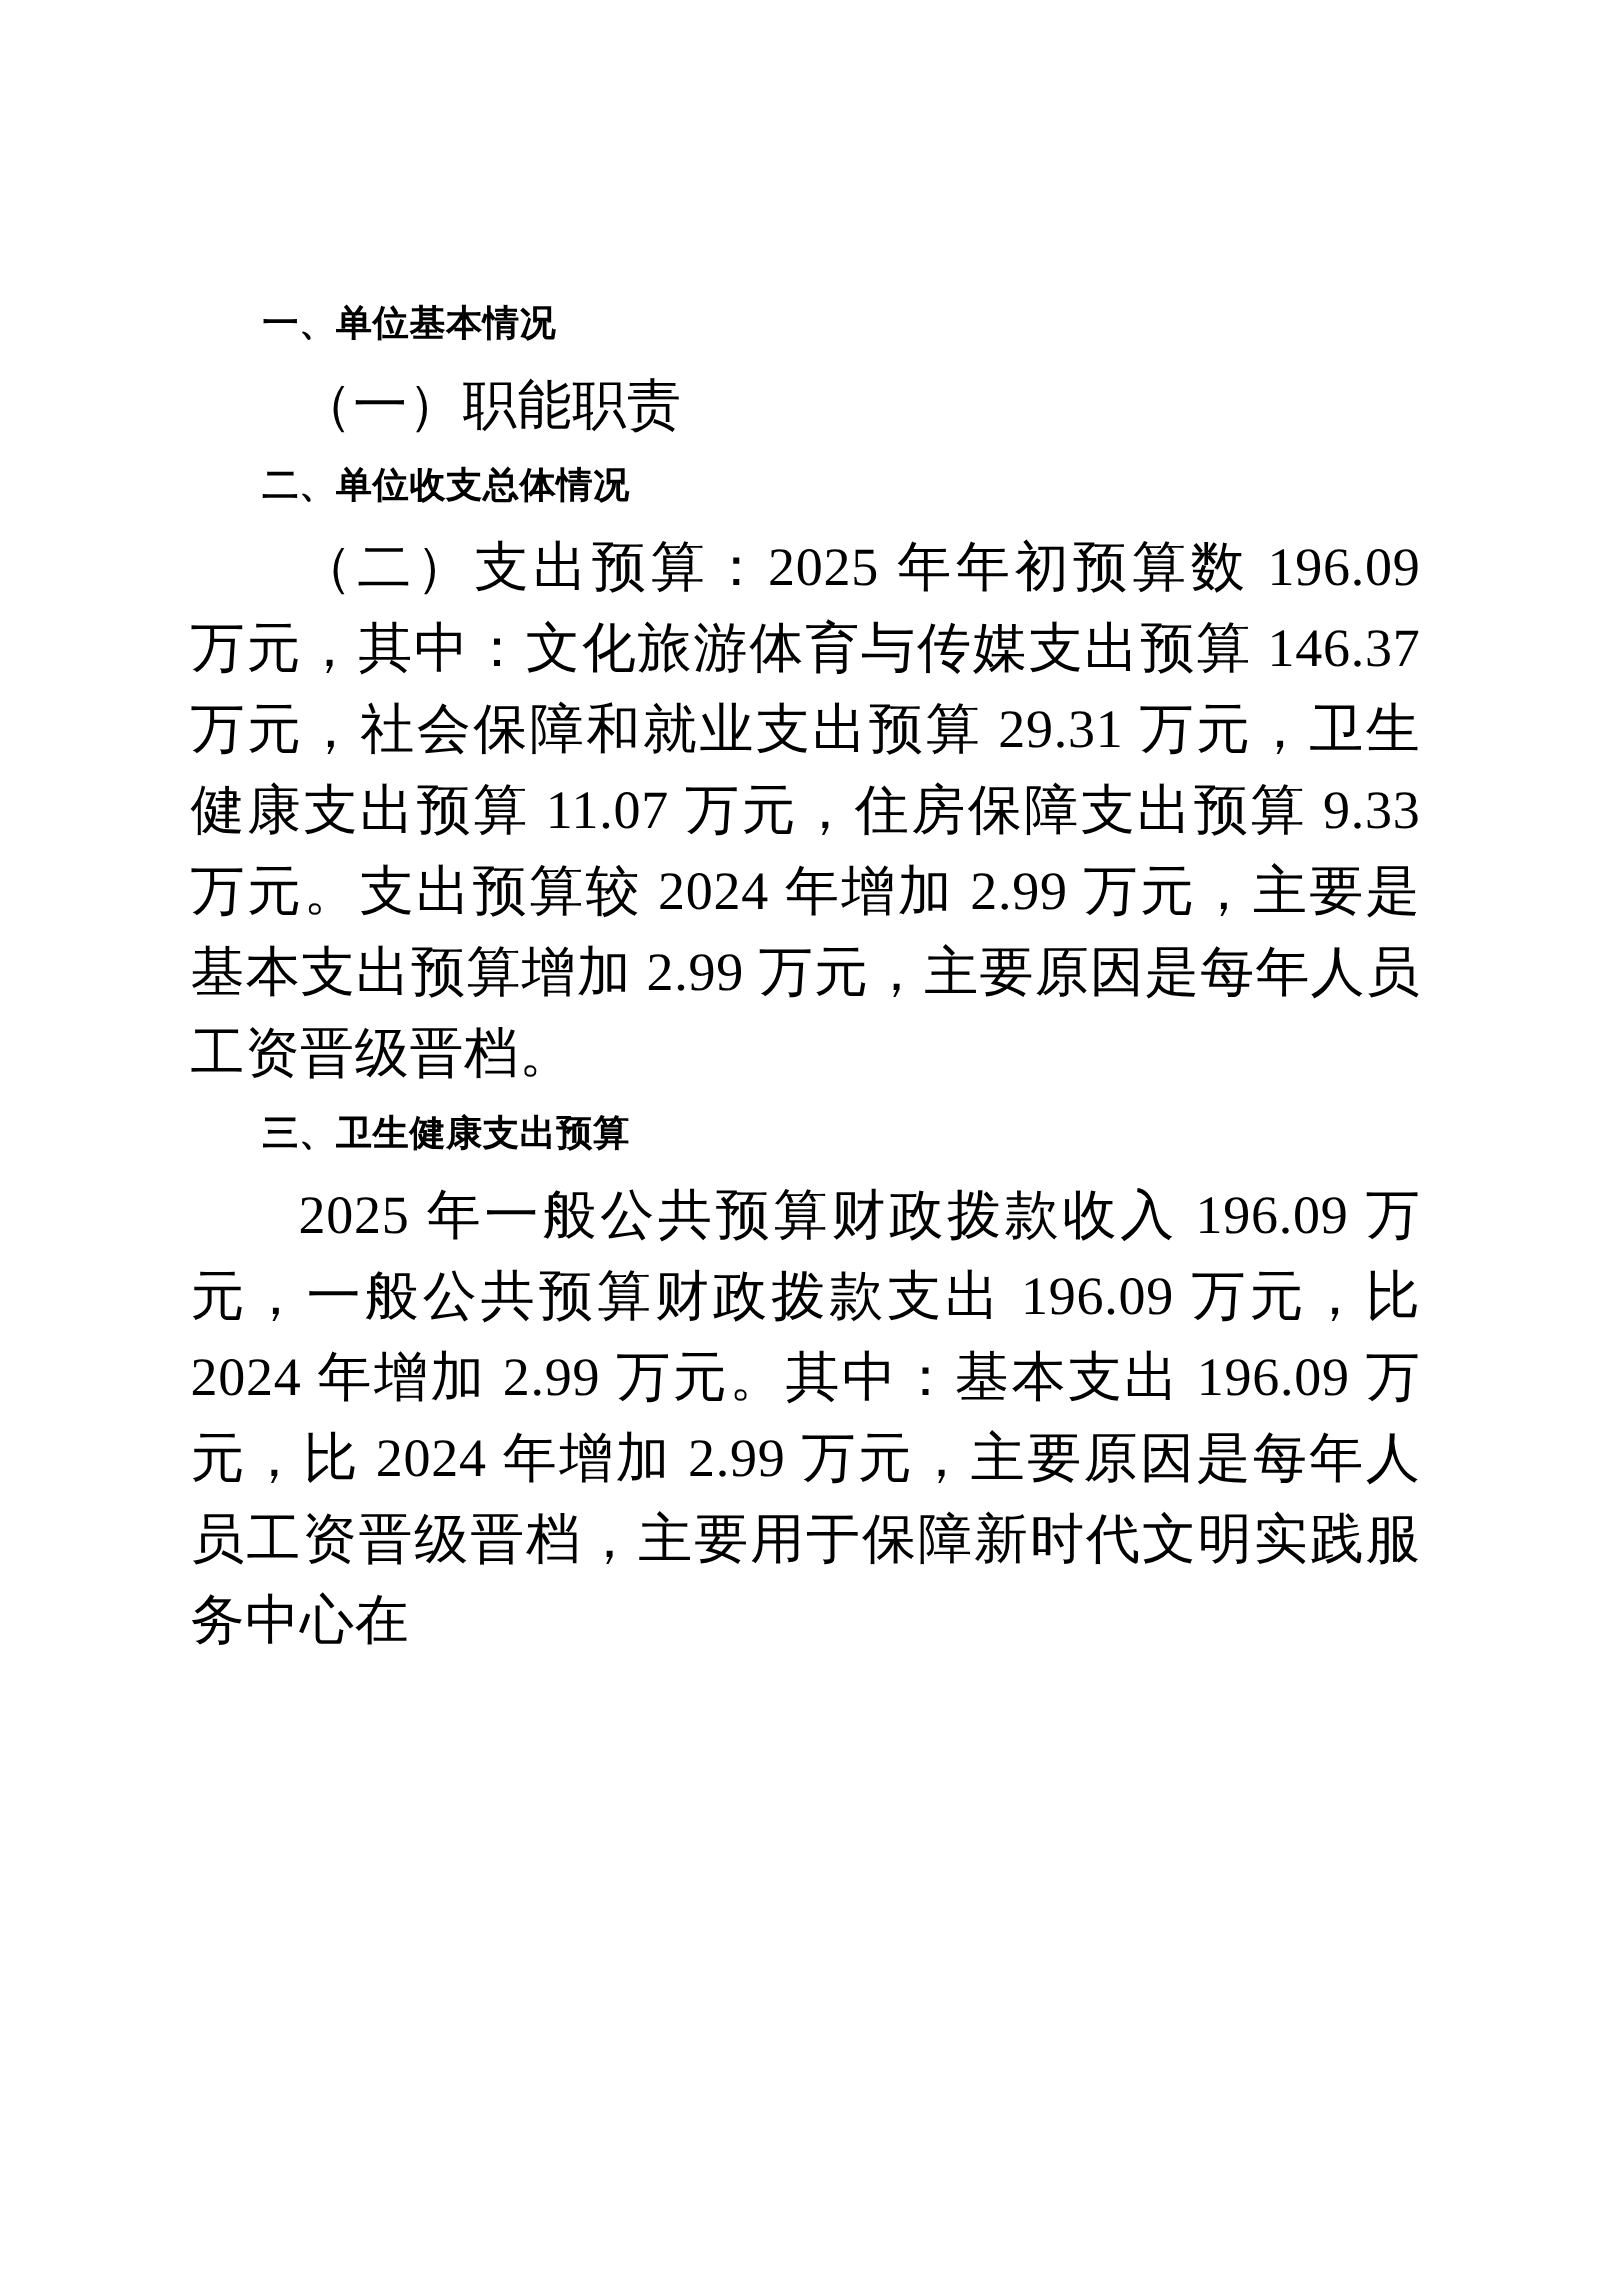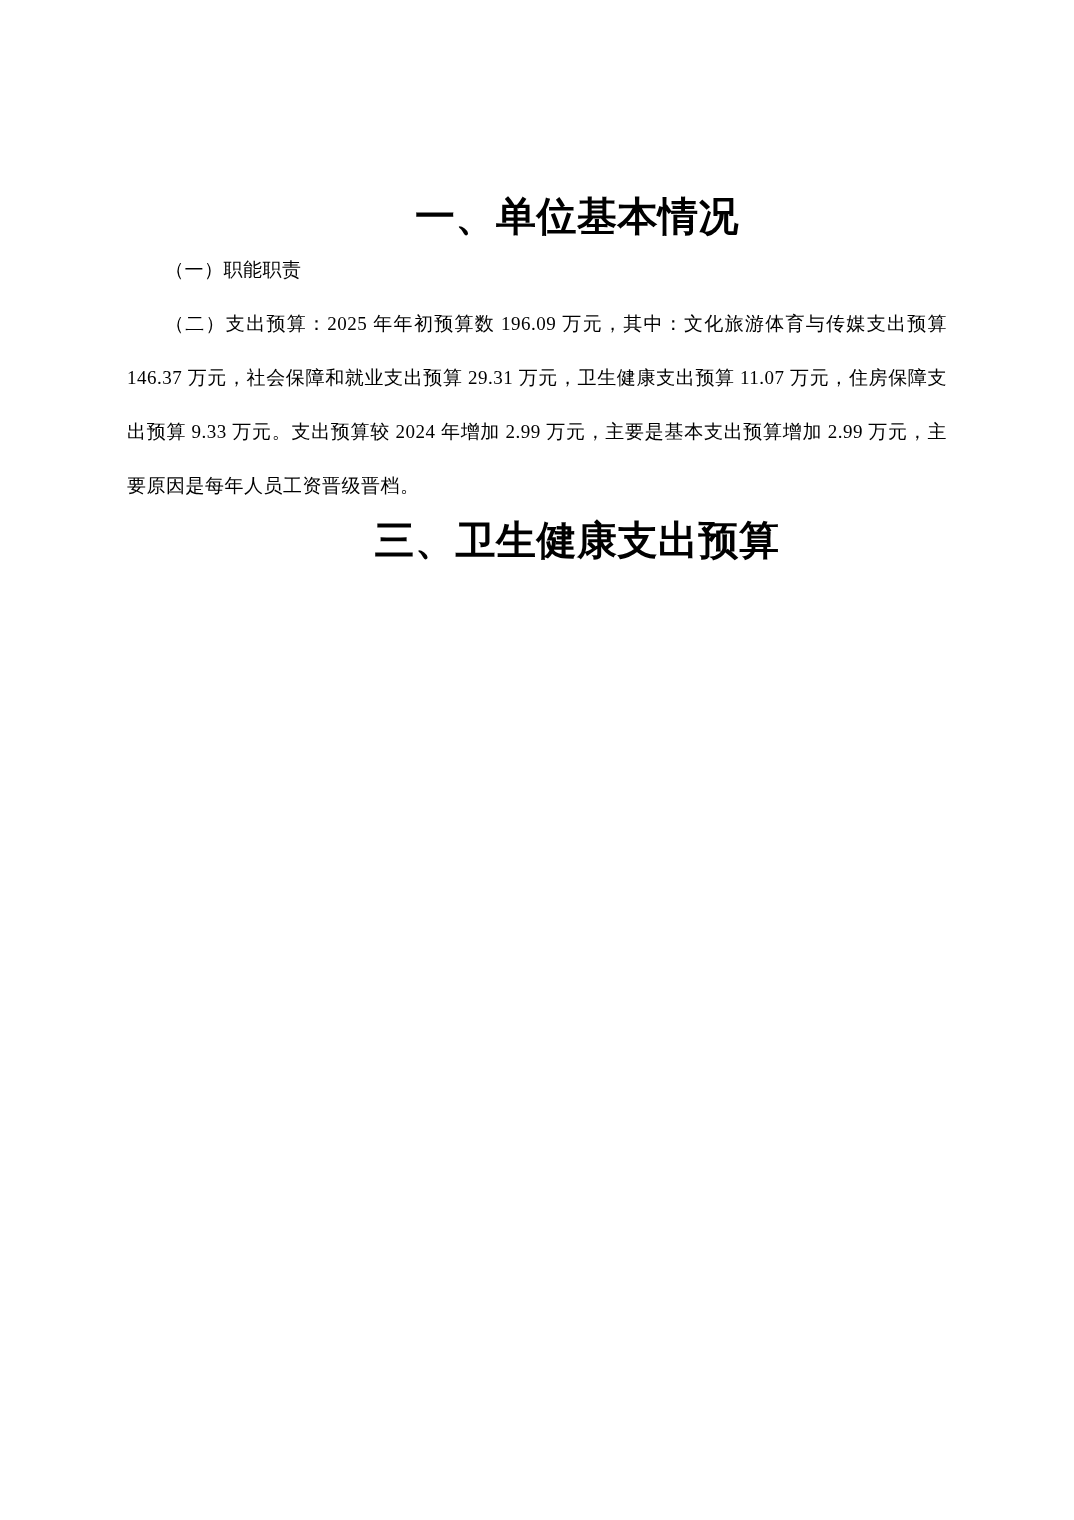--- a/index.html
+++ b/index.html
@@ -15,46 +15,48 @@
     box-sizing: border-box;
     padding: 189px 127px 0 127px;
     overflow: hidden;
   }
   .doc-content {
     width: 820px;
     color: #000000;
   }
   .block {
     margin: 0;
-    font-size: 19px;
+    font-size: 36px;
     line-height: 54px;
     text-indent: 2em;
     letter-spacing: 0.5px;
   }
   .paragraph {
     font-family: "Liberation Serif", "DejaVu Serif", serif;
     font-weight: normal;
     text-align: justify;
     text-justify: inter-character;
   }
   .heading1 {
     font-family: "Liberation Sans", "DejaVu Sans", sans-serif;
     font-weight: bold;
-    font-size: 40px;
-    text-align: center;
+    font-size: 24px;
+    text-align: left;
   }
   .heading2 {
     font-family: "Liberation Serif", "DejaVu Serif", serif;
     font-weight: normal;
     text-align: left;
   }
 </style>
 </head>
 <body>
 
 <div class="page">
   <div class="doc-content" id="doc-content">
       <p class="block heading1">一、单位基本情况</p>
       <p class="block heading2">（一）职能职责</p>
+      <p class="block heading1">二、单位收支总体情况</p>
       <p class="block paragraph">（二）支出预算：2025 年年初预算数 196.09 万元，其中：文化旅游体育与传媒支出预算 146.37 万元，社会保障和就业支出预算 29.31 万元，卫生健康支出预算 11.07 万元，住房保障支出预算 9.33 万元。支出预算较 2024 年增加 2.99 万元，主要是基本支出预算增加 2.99 万元，主要原因是每年人员工资晋级晋档。</p>
       <p class="block heading1">三、卫生健康支出预算</p>
+      <p class="block paragraph">2025 年一般公共预算财政拨款收入 196.09 万元，一般公共预算财政拨款支出 196.09 万元，比 2024 年增加 2.99 万元。其中：基本支出 196.09 万元，比 2024 年增加 2.99 万元，主要原因是每年人员工资晋级晋档，主要用于保障新时代文明实践服务中心在</p>
     </div>
 </div>
 
 </body></html>

